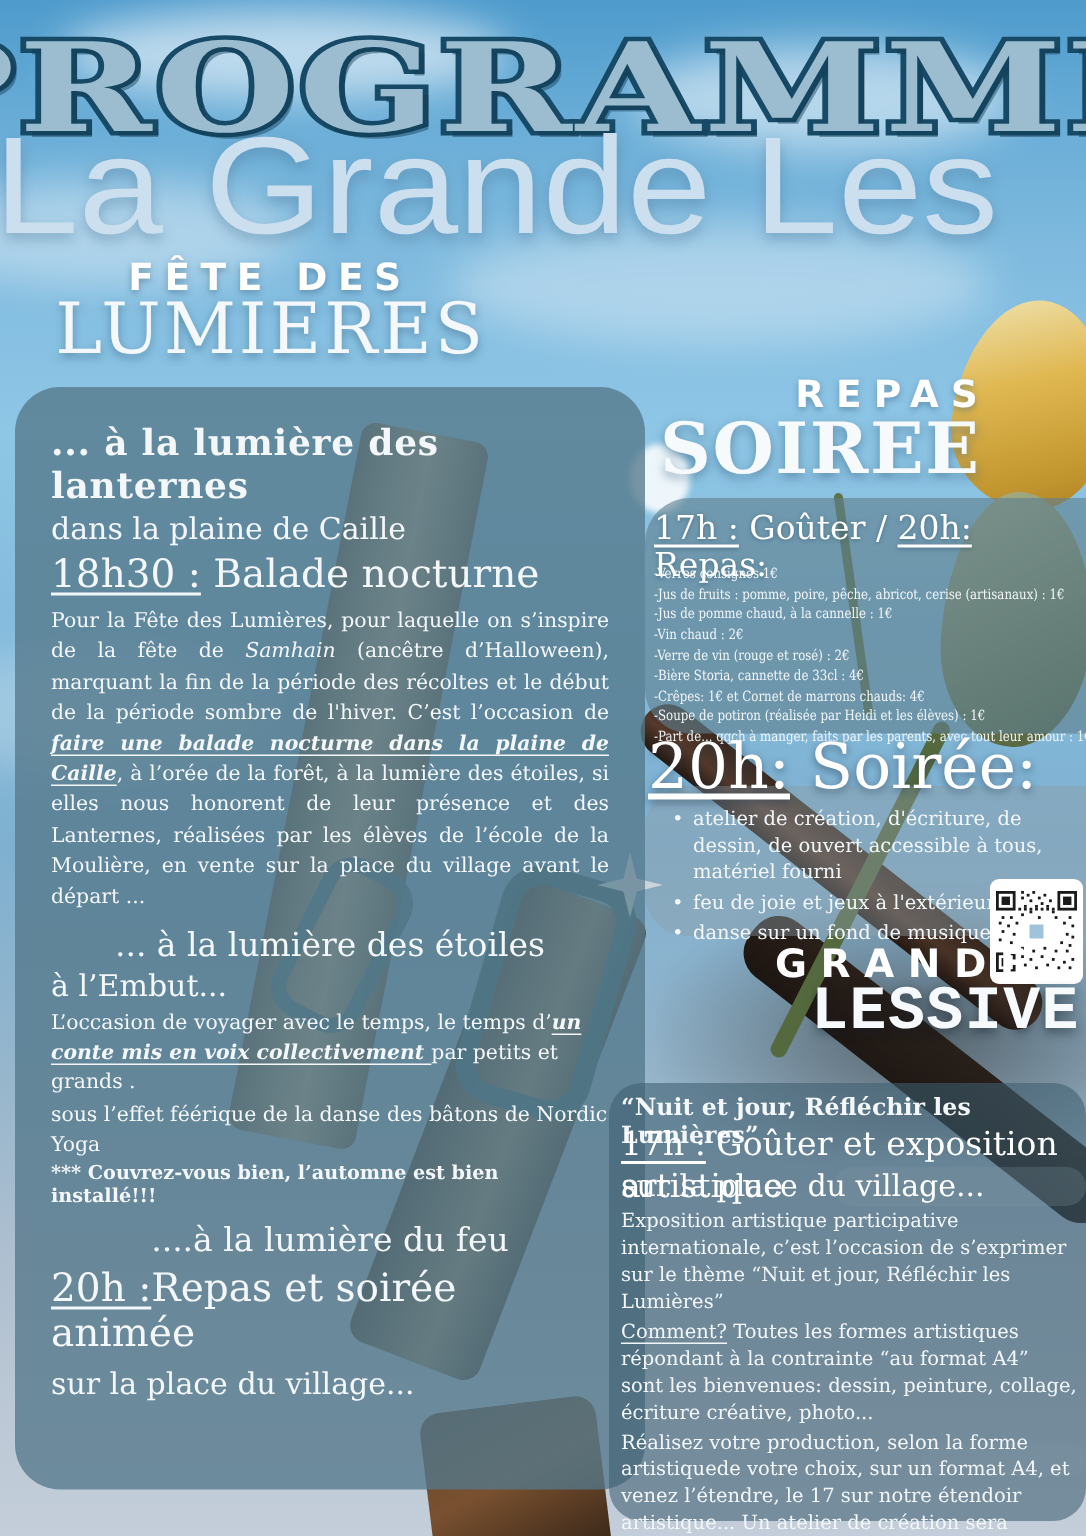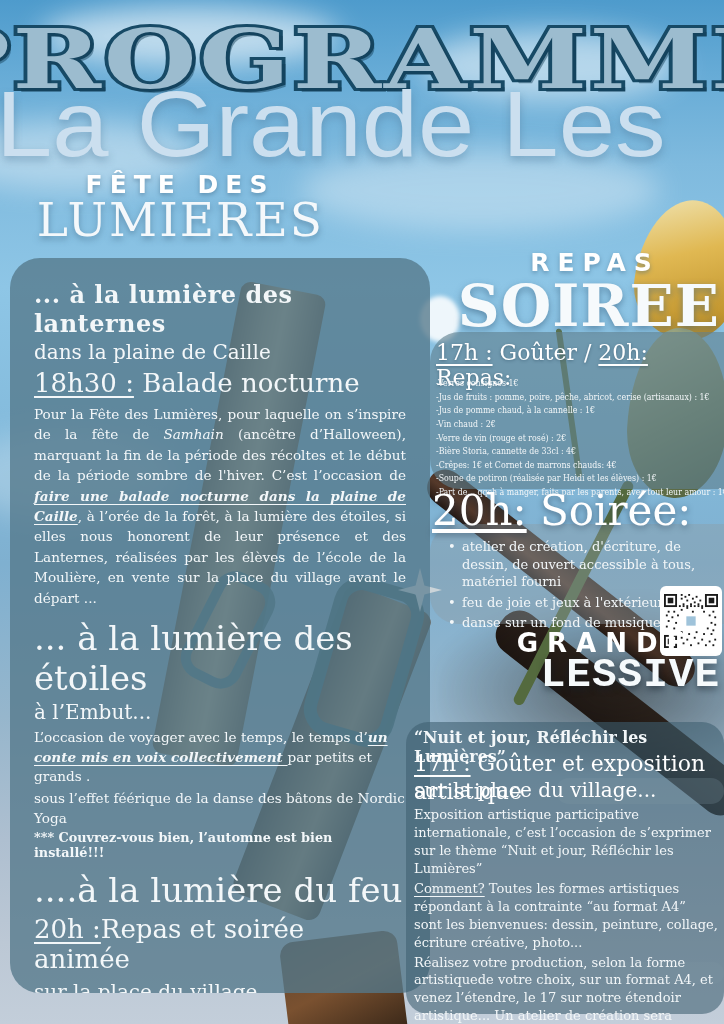--- a/index.html
+++ b/index.html
@@ -81,29 +81,29 @@
   .panel-lessive{position:absolute;left:406px;top:722px;width:318px;height:292px;
     border-radius:22px;background:rgba(62,94,112,.58);}
   
   .h1a{font-weight:bold;font-size:24px;letter-spacing:.5px;margin:8px 0 2px;}
   .sub{font-size:20px;margin:2px 0 4px;}
   .h1b{font-size:26px;margin:4px 0 6px;}
   .time{text-decoration:underline;text-underline-offset:4px;}
   .body-p{font-size:13.6px;line-height:1.5;text-align:justify;margin:2px 0 8px;}
   .em-u{font-style:italic;text-decoration:underline;text-underline-offset:3px;font-weight:bold;}
   .em-i{font-style:italic;}
-  .h2c{font-size:34px;margin:10px 0 2px;}
+  .h2c{font-size:22px;text-align:center;margin:10px 0 2px;}
   .small-p{font-size:13.6px;line-height:1.45;margin:2px 0 2px;}
   .note{font-size:12.8px;font-weight:bold;margin:2px 0 4px;}
   
   .repas{position:absolute;left:470px;top:248px;width:250px;text-align:center;
     font-family:"DejaVu Sans","Liberation Sans",sans-serif;font-weight:bold;
     font-size:25px;letter-spacing:8px;color:#fff;text-shadow:0 2px 4px rgba(60,100,130,.5);}
-  .soiree{position:absolute;left:440px;top:272px;width:280px;text-align:right;
-    font-size:58px;font-weight:bold;color:#f6fafc;letter-spacing:1px;
+  .soiree{position:absolute;left:440px;top:272px;width:280px;text-align:left;
+    font-size:47px;font-weight:bold;color:#f6fafc;letter-spacing:1px;
     text-shadow:0 3px 7px rgba(60,100,130,.6);}
   .menu-h{position:absolute;left:436px;top:340px;width:286px;font-size:22px;color:#fff;
     text-shadow:0 1px 3px rgba(40,70,90,.5);}
   .menu-list{position:absolute;left:436px;top:376px;width:348px;font-size:9.4px;
     line-height:1.45;color:#f2f6f8;transform:scaleX(.84);transform-origin:0 0;}
   .menu-list div{white-space:nowrap;}
   .soiree2{position:absolute;left:432px;top:486px;width:292px;font-size:42px;color:#fff;
     text-shadow:0 2px 6px rgba(40,60,80,.6);}
   .bullets{position:absolute;left:448px;top:538px;width:272px;font-size:13px;
     line-height:1.35;color:#f2f6f8;}

